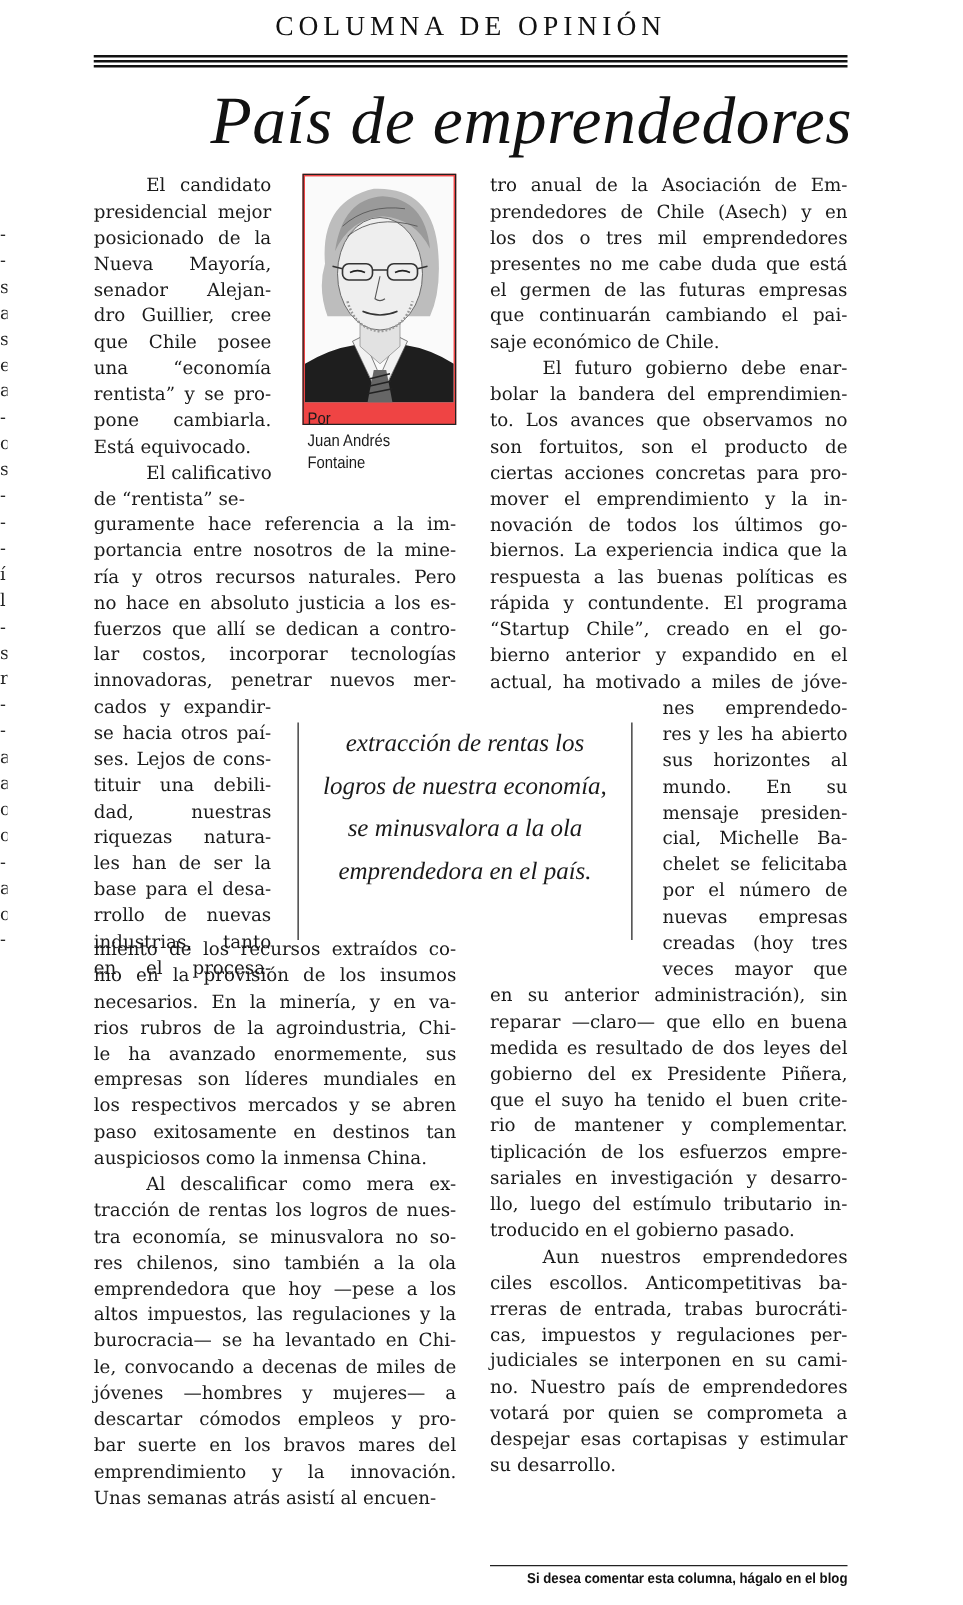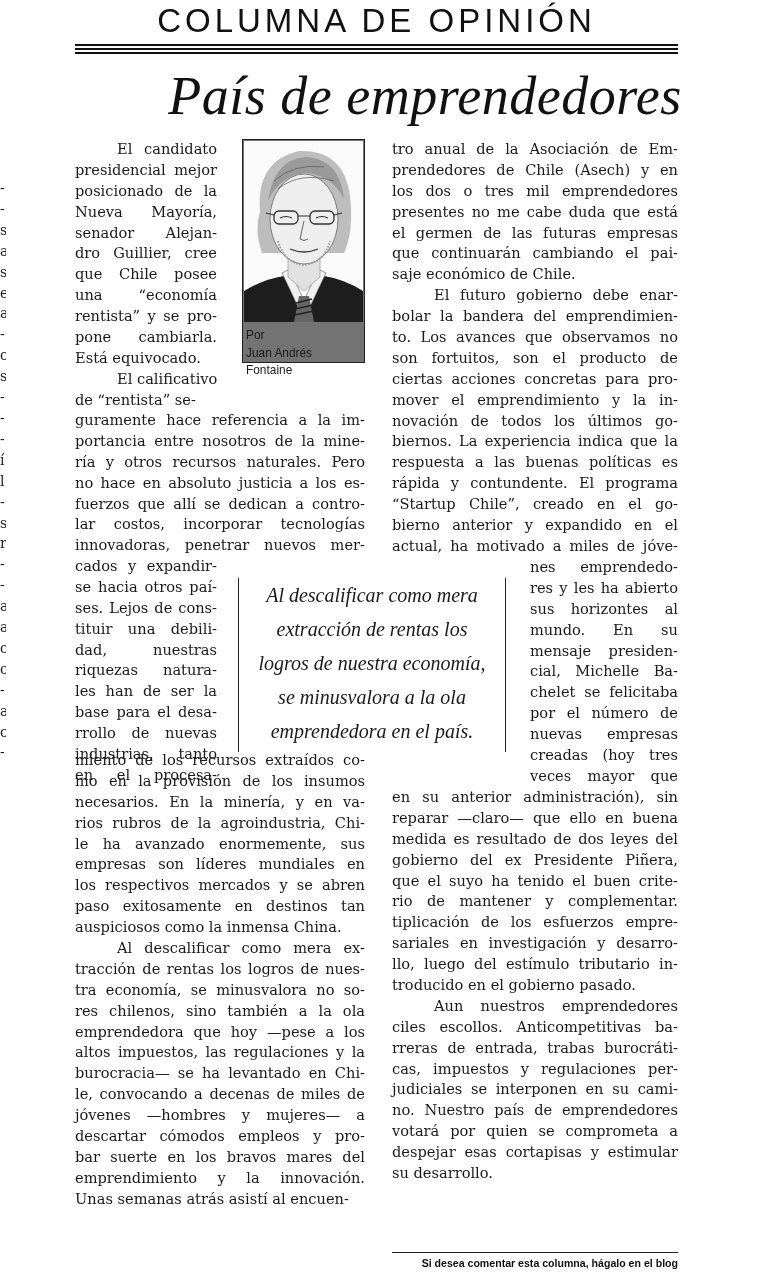--- a/index.html
+++ b/index.html
@@ -2,22 +2,22 @@
 <html><head>
   <meta charset="utf-8">
   <style>
     html, body { margin: 0; padding: 0; background: #ffffff; }
     body { width: 770px; height: 1284px; position: relative; overflow: hidden; color: #1a1a1a; }
     .page { position: absolute; left: 0; top: 0; width: 770px; height: 1284px; }
 
     .section-head {
       position: absolute; left: 75px; width: 603px; top: 2px;
       text-align: center;
-      font-family: Liberation Sans, sans-serif;
-      font-size: 33px; letter-spacing: 4px; line-height: 38px; color: #111;
+      font-family: Liberation Serif, serif;
+      font-size: 22px; letter-spacing: 4px; line-height: 38px; color: #111;
     }
     .triple-rule { position: absolute; left: 75px; width: 603px; top: 44px; height: 11px; }
     .triple-rule div { height: 2px; background: #111; margin-bottom: 2px; }
 
     .headline {
       position: absolute; left: 0; width: 770px; top: 62px;
       text-align: center;
       font-family: "Liberation Serif", "DejaVu Serif", serif;
       font-style: italic; font-size: 54px; line-height: 68px; color: #111;
       letter-spacing: 0.5px;
@@ -27,23 +27,23 @@
     .col {
       position: absolute;
       font-family: "DejaVu Serif", "Liberation Serif", serif;
       font-size: 14.6px; line-height: 20.9px; color: #1a1a1a;
     }
     .col .line { white-space: nowrap; display: block; text-align: justify; text-align-last: justify; height: 20.9px; }
     .col .line.last { text-align-last: left; }
     .col .line.indent { padding-left: 42px; }
 
     .photo-box {
-      position: absolute; left: 242px; top: 139px; width: 123px; height: 224px;
+      position: absolute; left: 242px; top: 139px; width: 123px; height: 201px;
       border: 1px solid #222; border-top: 1px solid #222; box-sizing: border-box;
-      background: #737373;
+      background: #ef4444;
     }
     .portrait { position: absolute; left: 1px; top: 1px; width: 119px; height: 181px; }
     .byline {
       position: absolute; left: 3px; top: 186px;
       font-family: "Liberation Sans", "DejaVu Sans", sans-serif;
       font-size: 13.5px; line-height: 17.5px; color: #1a1a1a; transform: scaleX(0.88); transform-origin: left top;
     }
 
     .pullquote {
       position: absolute; left: 238px; top: 578px; width: 268px; height: 174px;
@@ -189,21 +189,20 @@
       <span class="line">base para el desa-</span>
       <span class="line">rrollo de nuevas</span>
       <span class="line">industrias, tanto</span>
       <span class="line">en el procesa-</span>
     </div>
 
   <div class="pullquote">
     <div class="pq-bar" style="left:0;"></div>
     <div class="pq-bar" style="right:0;"></div>
     <div class="pq-text" id="pq-text">
-        <div>Al descalificar como mera</div>
         <div>extracción de rentas los</div>
         <div>logros de nuestra economía,</div>
         <div>se minusvalora a la ola</div>
         <div>emprendedora en el país.</div>
       </div>
   </div>
 
   <div class="col" id="col-l-w2" style="left:75px; top:750px; width:290px;">
       <span class="line">miento de los recursos extraídos co-</span>
       <span class="line">mo en la provisión de los insumos</span>

